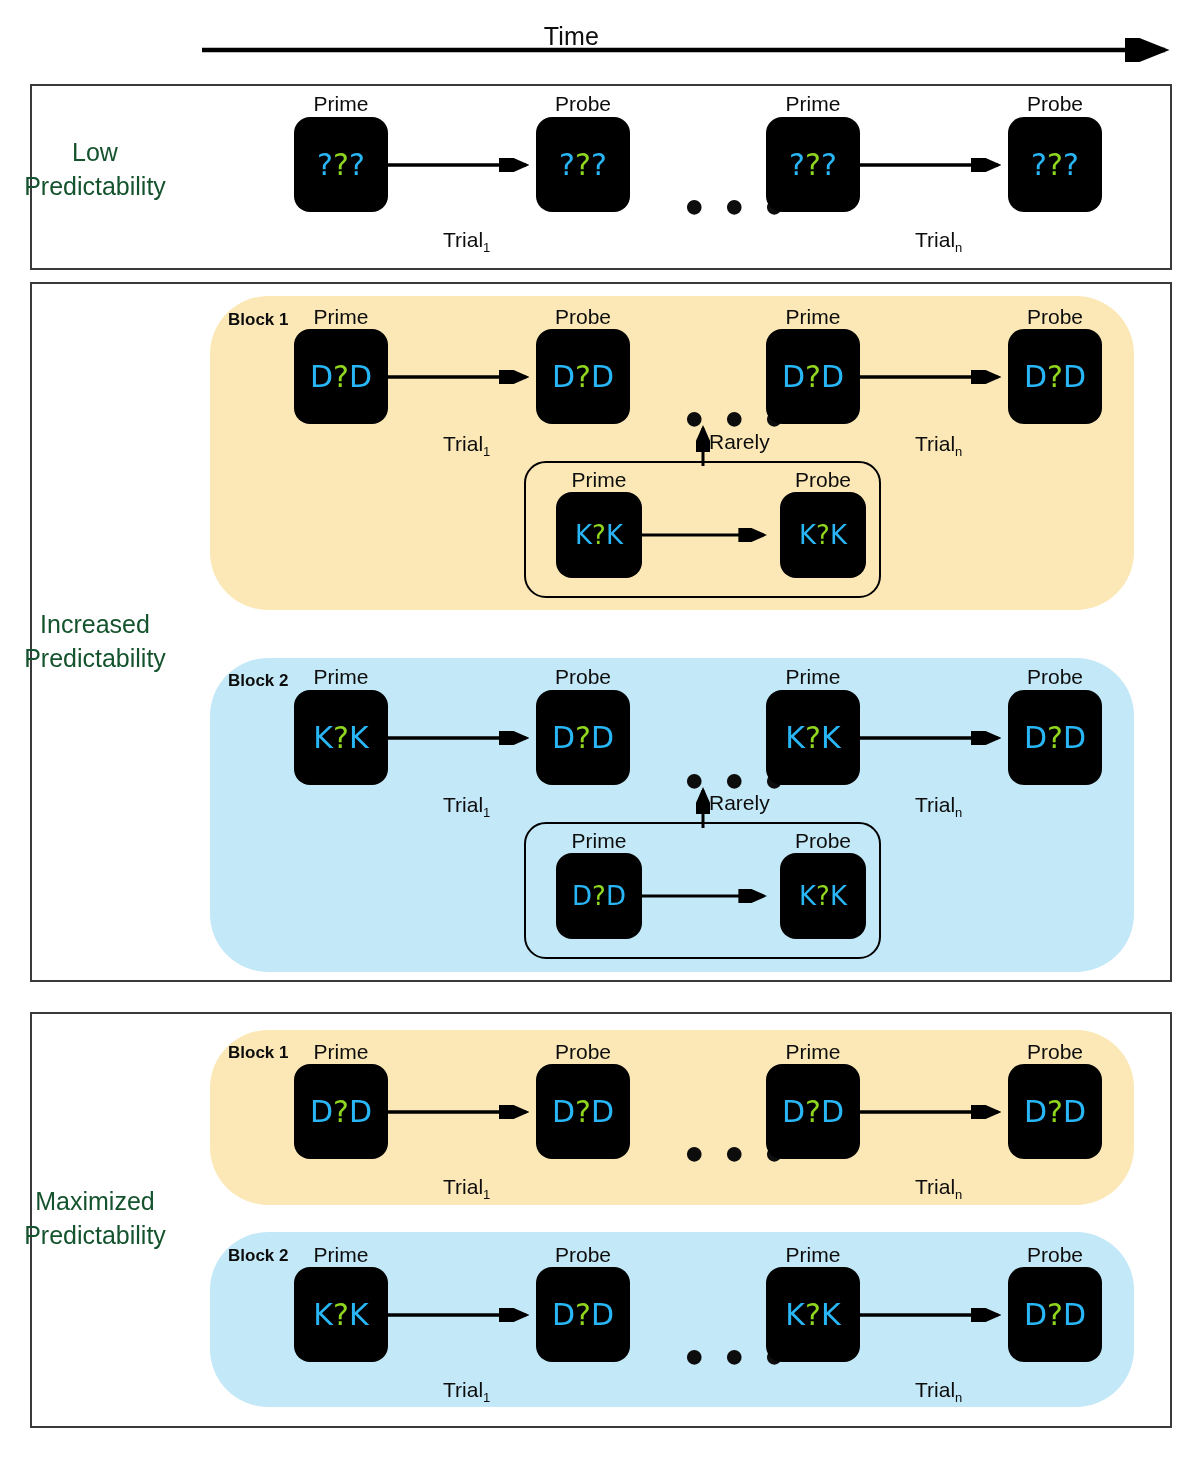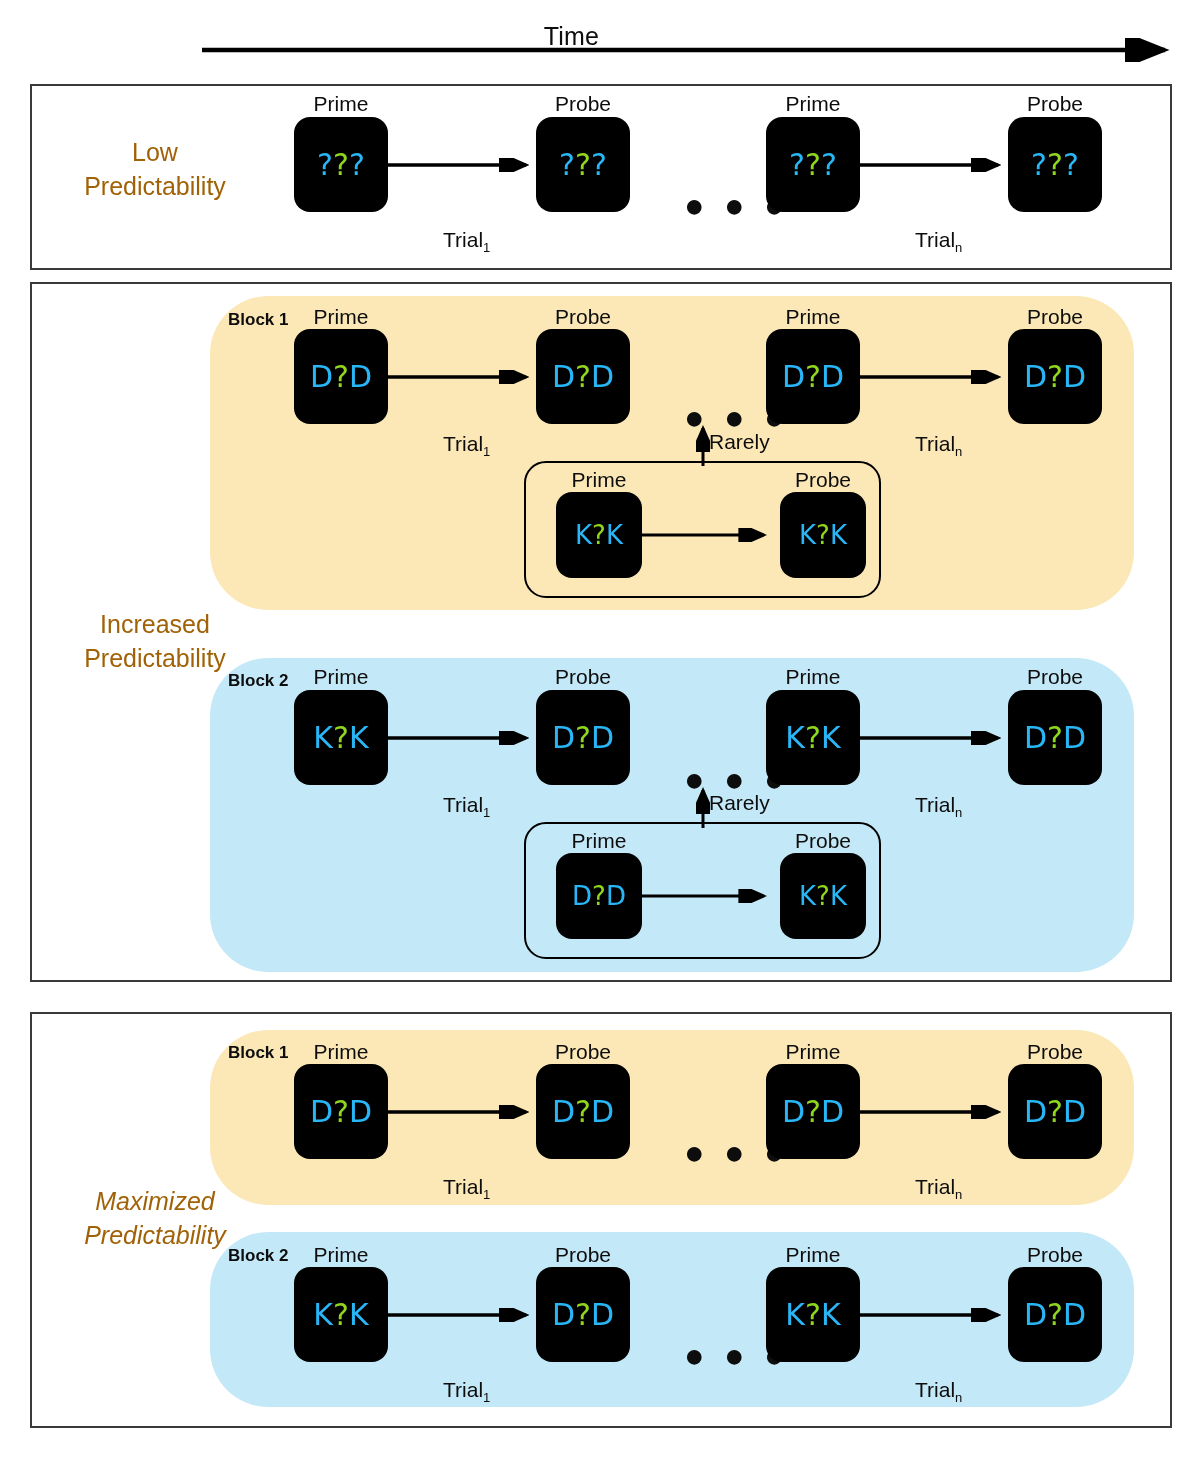--- a/index.html
+++ b/index.html
@@ -19,22 +19,22 @@
 
   
   .panel{
     border:2.5px solid #3a3a3a;background:#ffffff;box-sizing:border-box;
   }
   #panel-low        {left:30px; top:84px;  width:1142px; height:186px;}
   #panel-increased  {left:30px; top:282px; width:1142px; height:700px;}
   #panel-maximized  {left:30px; top:1012px;width:1142px; height:416px;}
 
   .condition-label{
-    position:absolute;left:16px;width:190px;text-align:center;
-    font-size:25px;line-height:1.34;color:#a16207;padding-left:44px;
+    position:absolute;left:0;width:190px;text-align:center;
+    font-size:25px;line-height:1.34;color:#14532d;
   }
 
   
   .block-region{position:absolute;border-radius:58px;}
   .block-yellow{background:#fbe8b6;}
   .block-blue  {background:#c3e8f7;}
 
   .block-tag{
     position:absolute;font-size:17px;color:#0d0d0d;white-space:nowrap;font-weight:bold;
   }
@@ -229,21 +229,21 @@
 <svg class="harrow" style="left:642px;top:889px;width:130px;" viewBox="0 0 130 14">
   <line x1="0" y1="7" x2="122" y2="7" stroke="#000" stroke-width="3.2" marker-end="url(#ah2)"></line>
 </svg>
 <div class="card-cap" style="left:780px;top:829px;width:86px;">Probe</div>
 <div class="card" style="left:780px;top:853px;width:86px;height:86px;">
   <span class="stim" style="font-size:26px;"><span class="ch-b">K</span><span class="ch-g">?</span><span class="ch-b">K</span></span>
 </div>
 
 <div class="abs panel" id="panel-maximized"></div>
 
-<div class="condition-label" style="top:1185px;font-style:italic;">
+<div class="condition-label" style="top:1185px;">
   <div>Maximized</div>
   <div>Predictability</div>
 </div>
 
 <div class="block-region block-yellow" style="left:210px;top:1030px;width:924px;height:175px;"></div>
 <div class="block-tag" style="left:228px;top:1043px;">Block 1</div>
 
 <div class="card-cap" style="left:294px;top:1040px;width:94px;">Prime</div>
 <div class="card" style="left:294px;top:1064px;width:94px;height:95px;">
   <span class="stim" style="font-size:30px;"><span class="ch-b">D</span><span class="ch-g">?</span><span class="ch-b">D</span></span>

